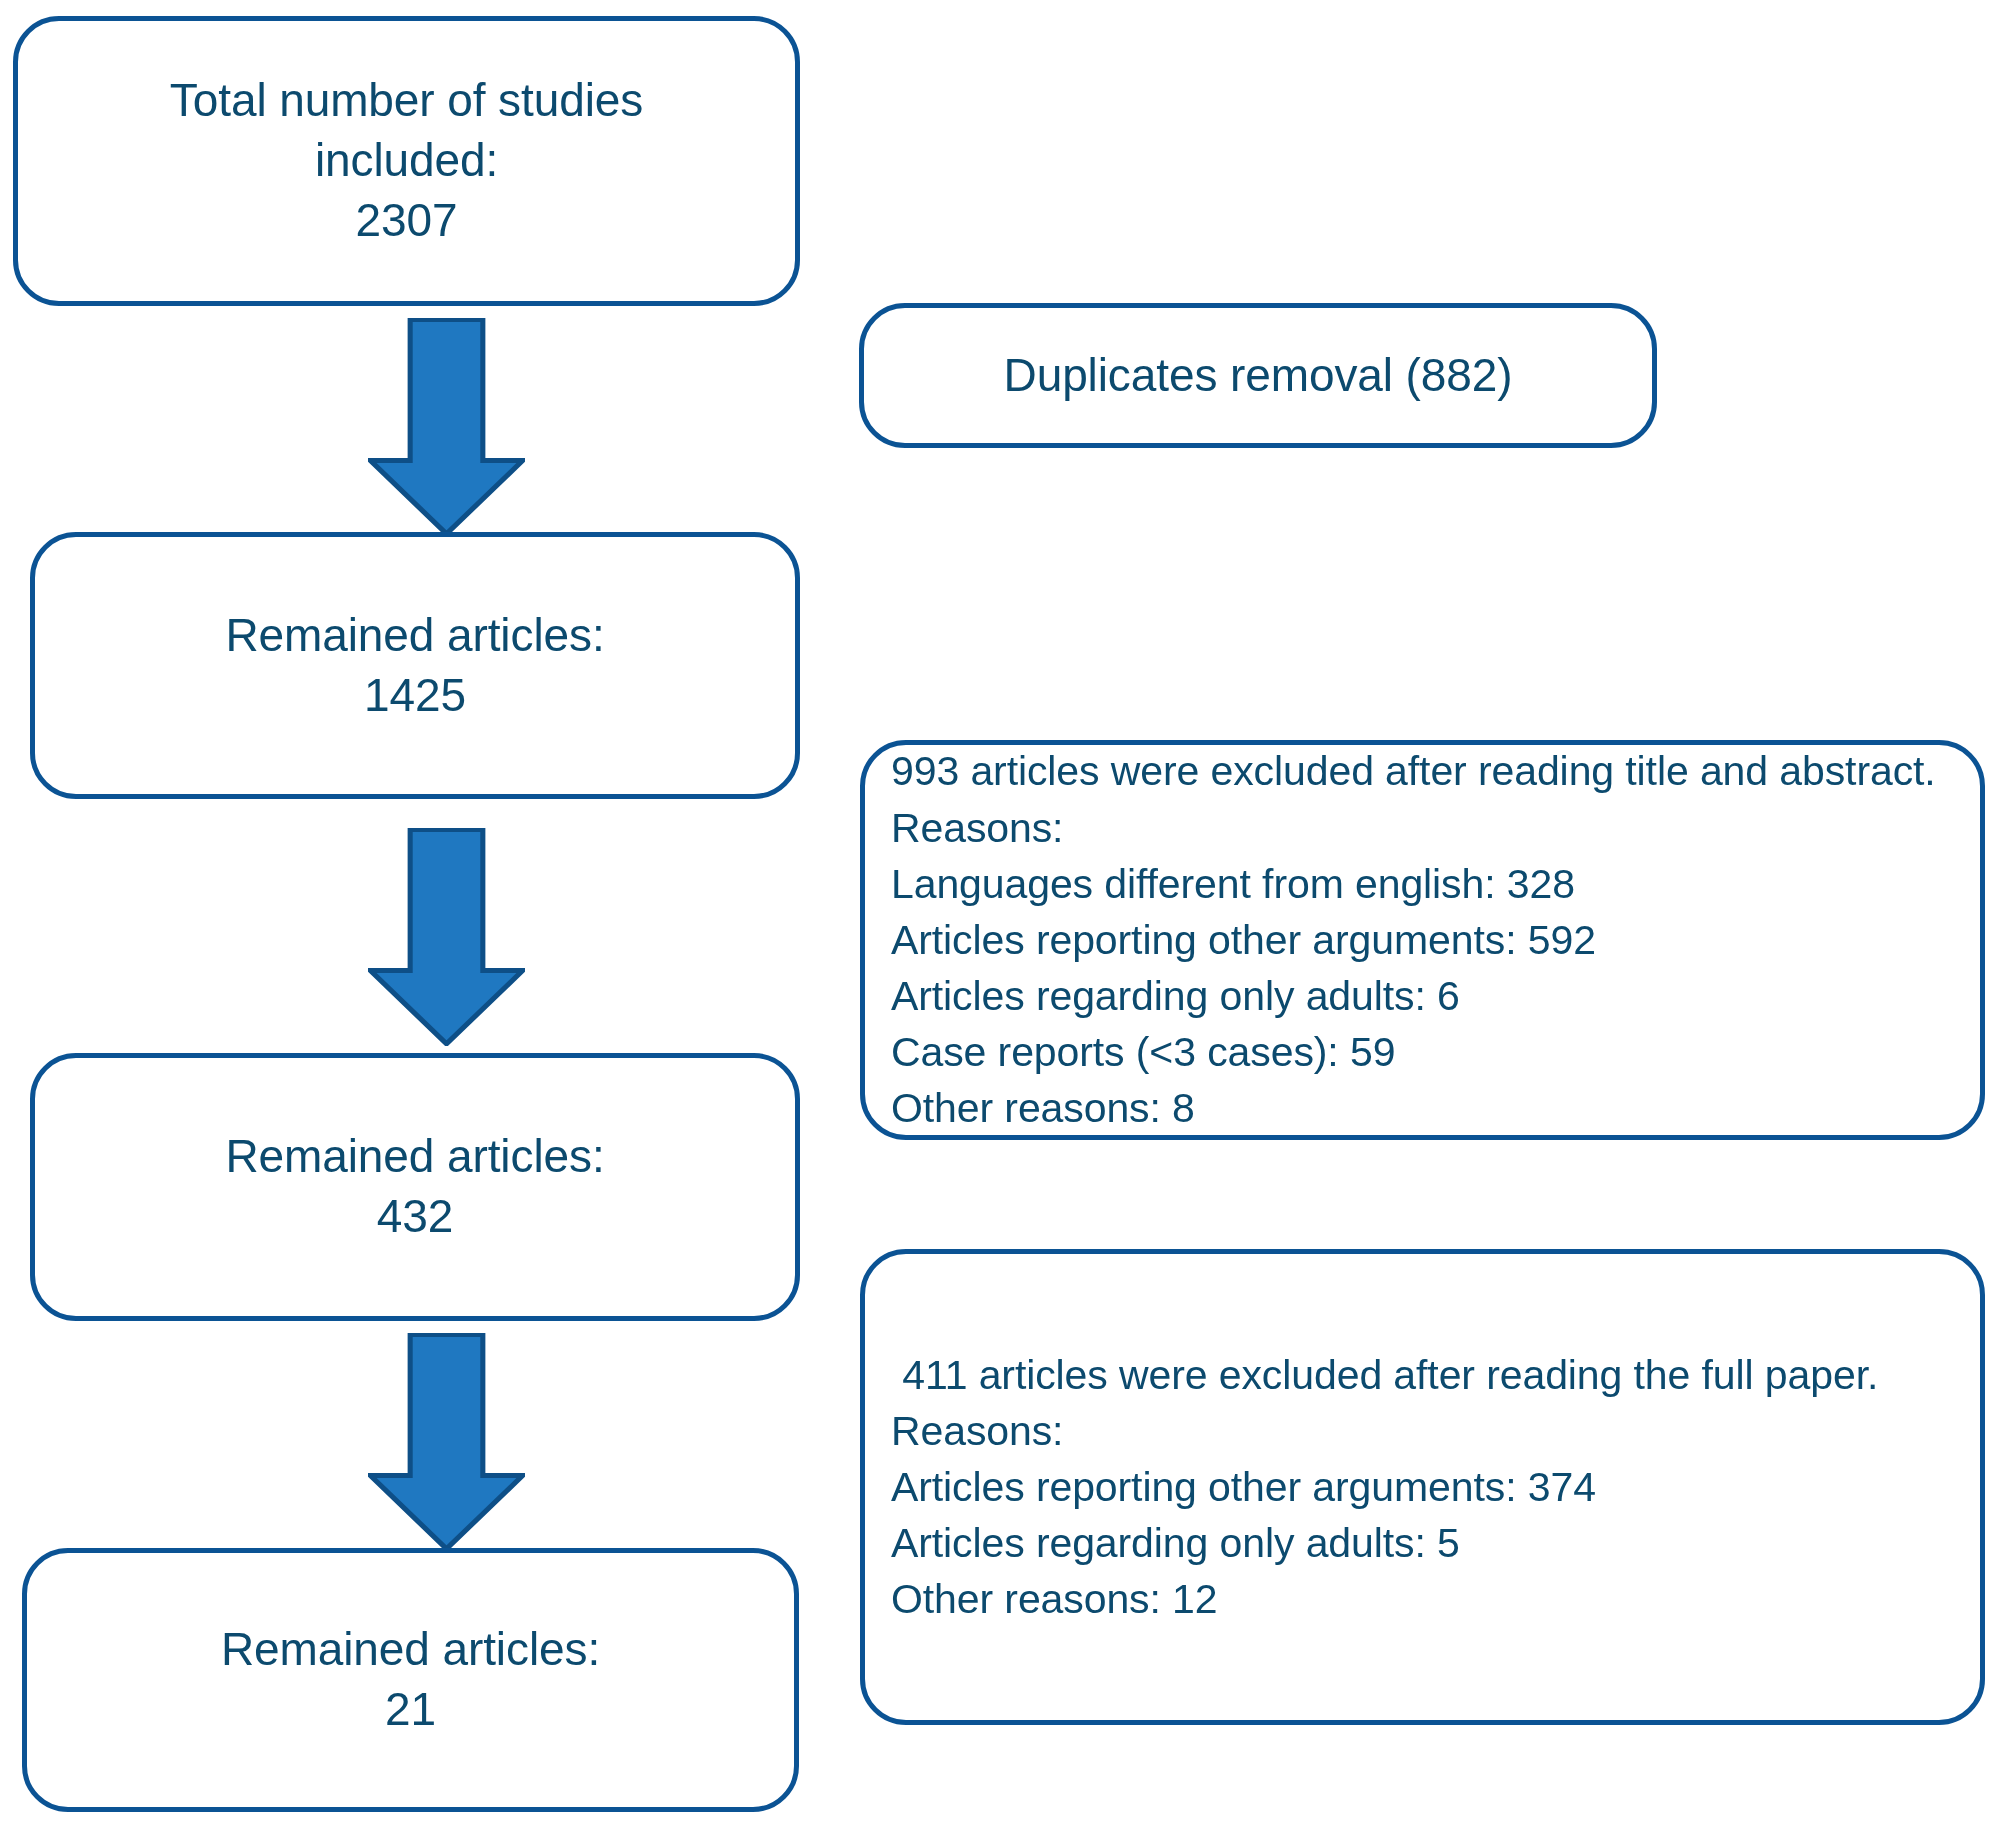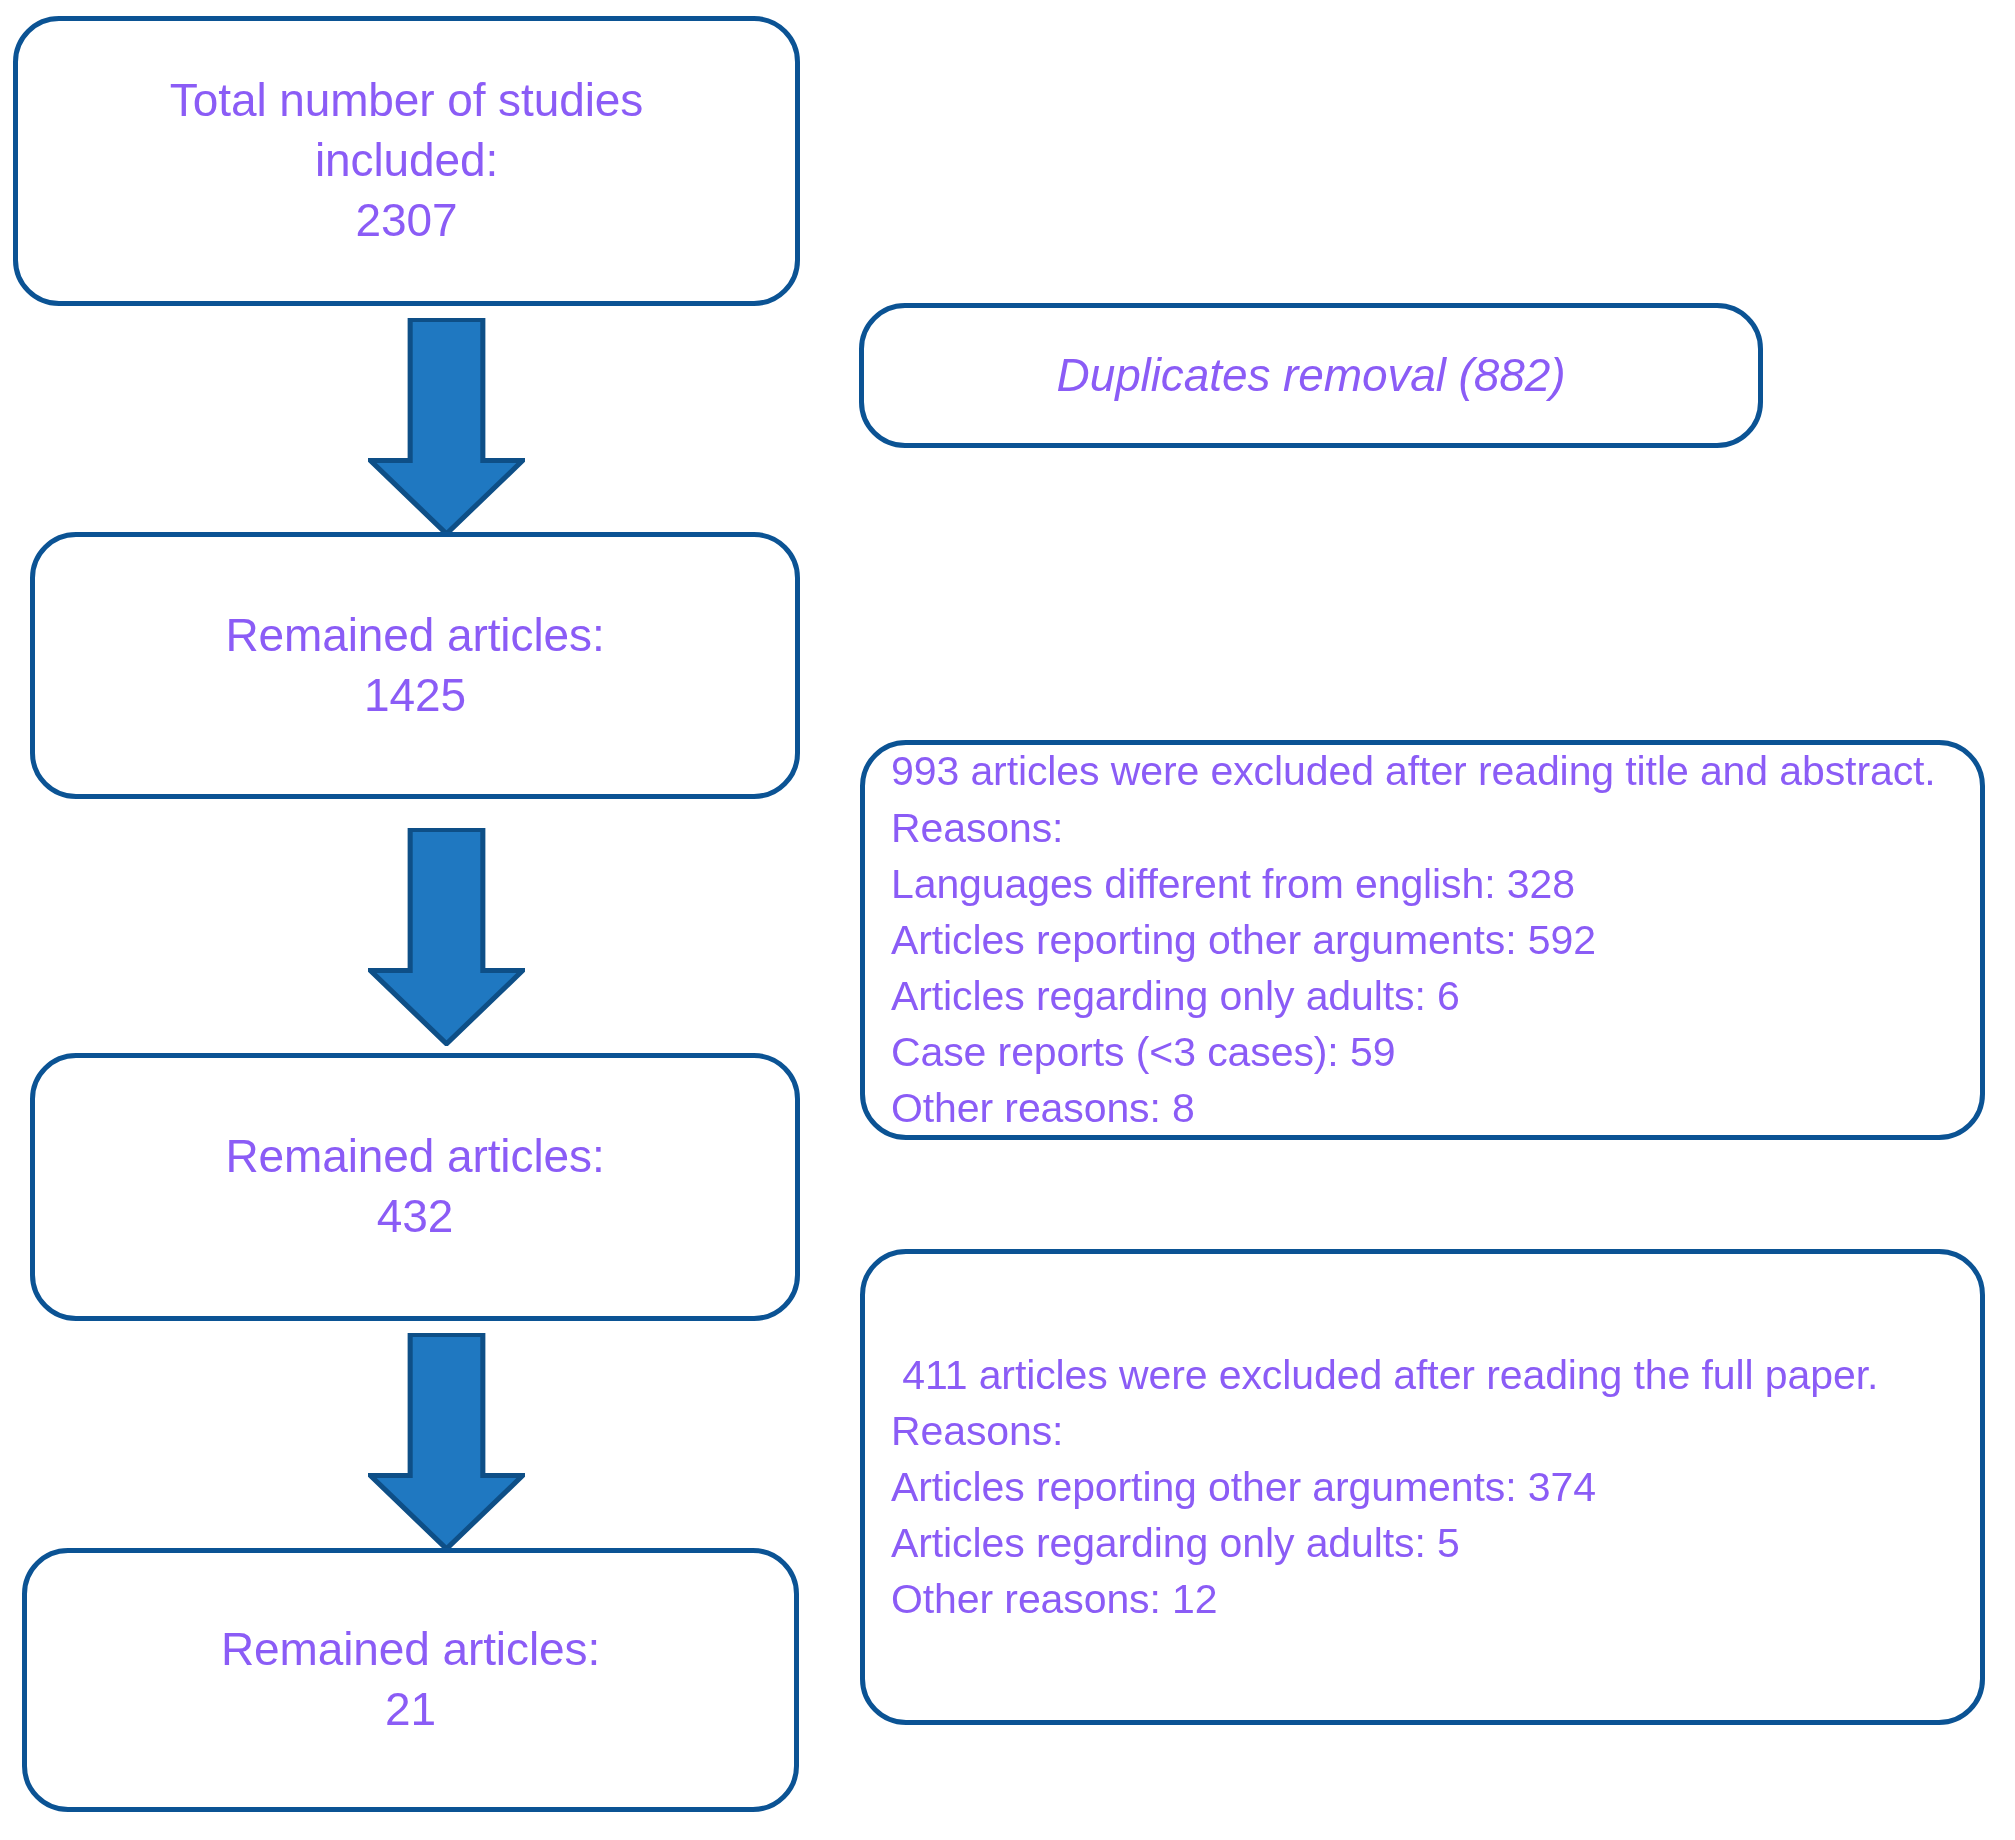--- a/index.html
+++ b/index.html
@@ -36,21 +36,21 @@
   }
   .node.left-align {
     align-items: flex-start;
     text-align: left;
     padding-left: 26px;
     padding-right: 8px;
   }
 
   .line {
     display: block;
-    color: #8b5cf6;
+    color: #0c4a6e;
     font-size: 46px;
     line-height: 1.30;
     white-space: pre;
     letter-spacing: -0.1px;
   }
   .line.bold {
     font-weight: normal;
   }
   .node.left-align .line {
     font-size: 41px;
@@ -60,21 +60,21 @@
   
   .arrow {
     position: absolute;
   }
   .arrow svg {
     display: block;
   }
 
   
   #node-total        { left: 13px;   top: 16px;   width: 787px; height: 290px; }
-  #node-dup          { left: 859px; top: 303px;  width: 904px; height: 145px; font-style: italic; }
+  #node-dup          { left: 859px; top: 303px;  width: 798px; height: 145px; }
   #node-remain-1425  { left: 30px;   top: 532px;  width: 770px; height: 267px; }
   #node-excl-1       { left: 860px; top: 740px; width: 1125px; height: 400px; }
   #node-remain-432   { left: 30px;   top: 1053px; width: 770px; height: 268px; }
   #node-excl-2       { left: 860px; top: 1249px; width: 1125px; height: 476px; }
   #node-remain-21    { left: 22px;   top: 1548px; width: 777px; height: 264px; }
 
   #arrow-1 { left: 368px; top: 318px; }
   #arrow-2 { left: 368px; top: 828px; }
   #arrow-3 { left: 368px; top: 1333px; }
 </style>

